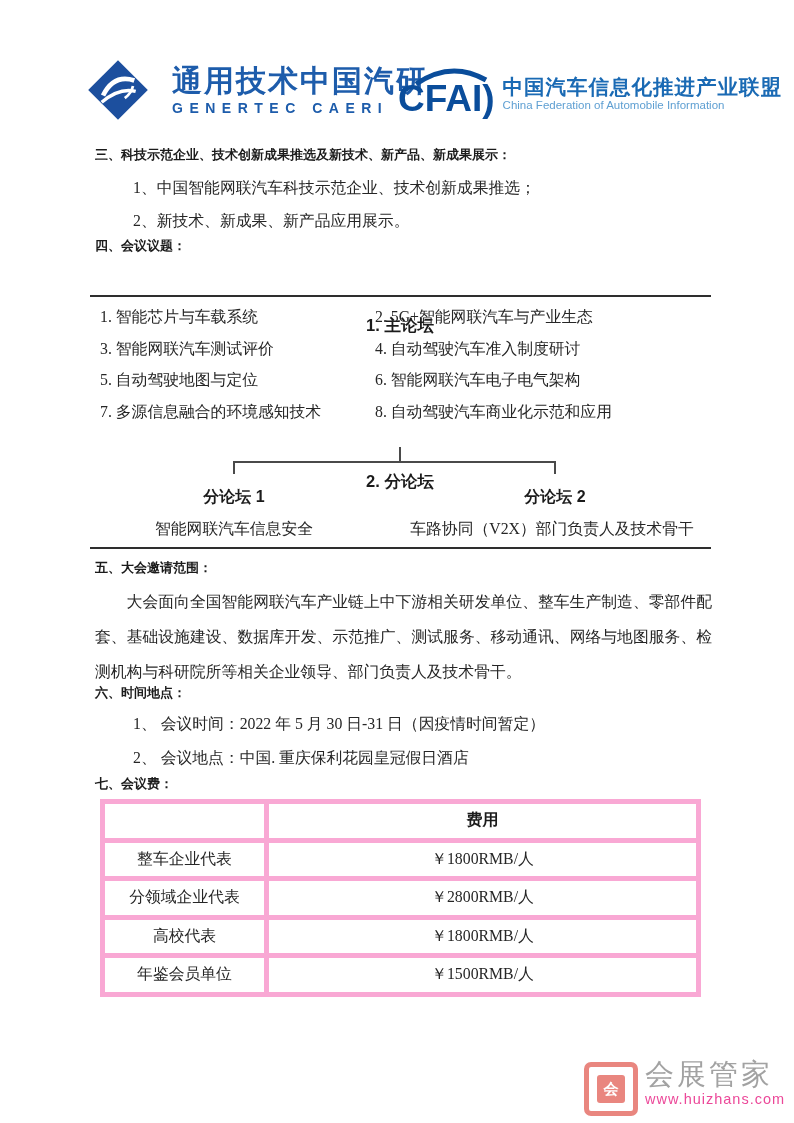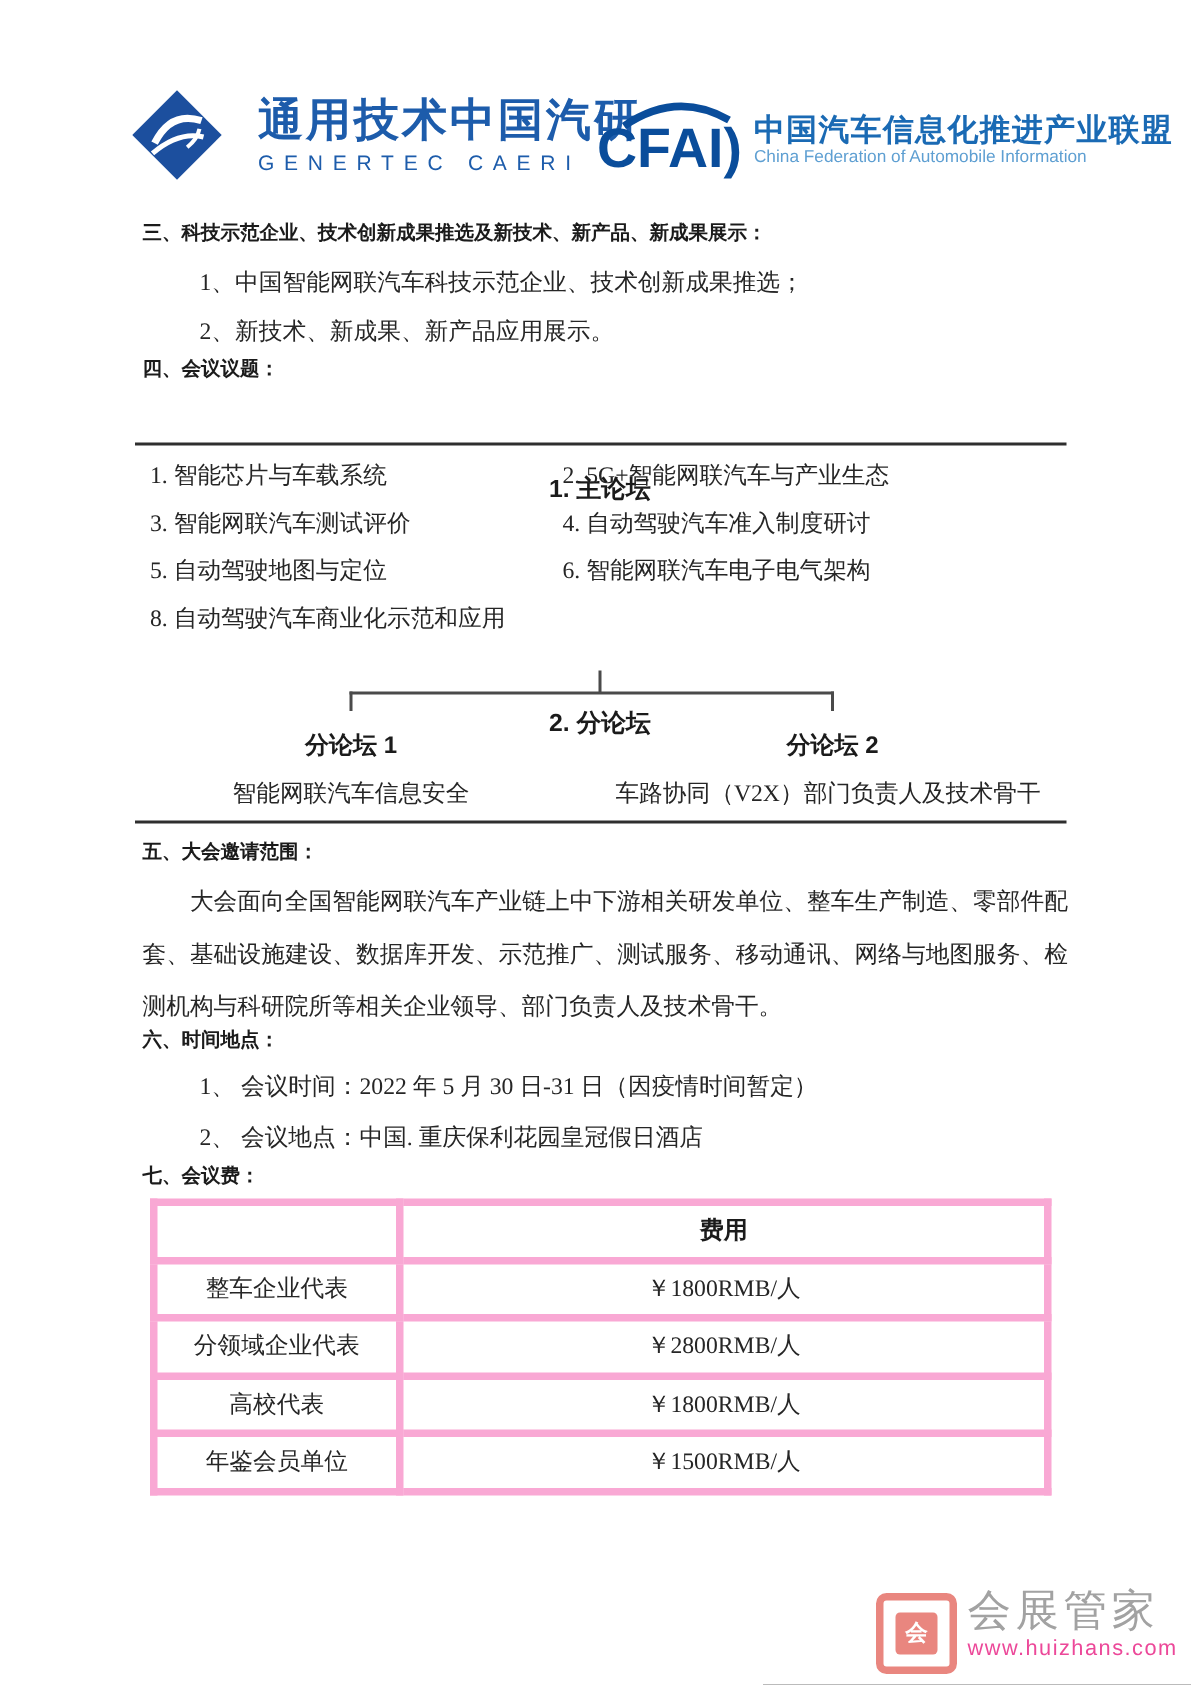--- a/index.html
+++ b/index.html
@@ -7,21 +7,21 @@
     position:relative;width:794px;height:1123px;margin:0 auto;
     background:#ffffff;overflow:hidden;
     font-family:"Liberation Serif","DejaVu Serif",serif;
     color:#222;
   }
   
   .logo-left{position:absolute;left:84px;top:56px;display:flex;align-items:center;gap:20px;}
   .logo-left svg{width:68px;height:68px;display:block;}
   .lg-cn{font-family:"Liberation Sans","DejaVu Sans",sans-serif;font-weight:bold;
          font-size:30px;color:#1d5cab;letter-spacing:2px;line-height:34px;white-space:nowrap;}
-  .lg-en{font-family:"Liberation Sans","DejaVu Sans",sans-serif;font-weight:normal;
+  .lg-en{font-family:"Liberation Sans","DejaVu Sans",sans-serif;font-weight:bold;
          font-size:14px;color:#1d5cab;letter-spacing:6.5px;margin-top:2px;white-space:nowrap;}
   .logo-right{position:absolute;left:398px;top:68px;display:flex;align-items:center;gap:8px;}
   .cfai-mark{position:relative;padding-top:12px;font-family:"Liberation Sans","DejaVu Sans",sans-serif;
              font-weight:bold;font-size:37px;color:#0a4d9b;line-height:38px;white-space:nowrap;}
   .cfai-arc{position:absolute;left:16px;top:0;width:74px;height:18px;}
   .rg-cn{font-family:"Liberation Sans","DejaVu Sans",sans-serif;font-weight:bold;
          font-size:20.5px;color:#1a6ab4;letter-spacing:1px;line-height:23px;white-space:nowrap;}
   .rg-en{font-family:"Liberation Sans","DejaVu Sans",sans-serif;
          font-size:11.5px;color:#5e9fd2;line-height:14px;white-space:nowrap;}
   
@@ -103,20 +103,21 @@
   <div class="abs center-title" style="top:268px;">1. 主论坛</div>
   <div class="abs rule" style="top:295px;"></div>
 
   <div class="abs topics">
     <span>1. 智能芯片与车载系统</span>
     <span>2. 5G+智能网联汽车与产业生态</span>
     <span>3. 智能网联汽车测试评价</span>
     <span>4. 自动驾驶汽车准入制度研讨</span>
     <span>5. 自动驾驶地图与定位</span>
     <span>6. 智能网联汽车电子电气架构</span>
+    <span>7. 多源信息融合的环境感知技术</span>
     <span>8. 自动驾驶汽车商业化示范和应用</span>
   </div>
 
   <div class="abs center-title" style="top:424px;">2. 分论坛</div>
 
   <div class="tline" style="left:399px;top:447px;width:2px;height:15px;"></div>
   <div class="tline" style="left:233px;top:461px;width:323px;height:2px;"></div>
   <div class="tline" style="left:233px;top:461px;width:2px;height:13px;"></div>
   <div class="tline" style="left:554px;top:461px;width:2px;height:13px;"></div>
 

